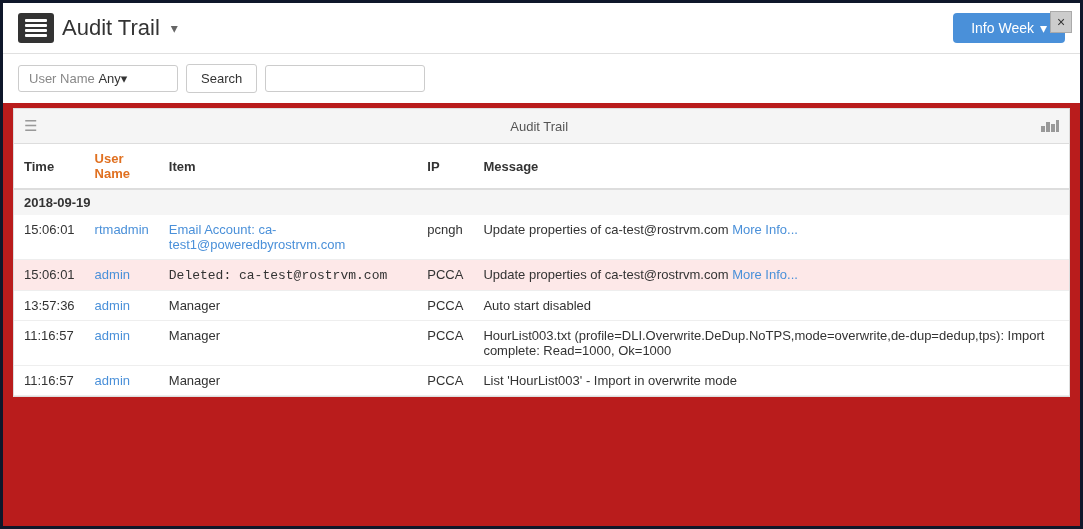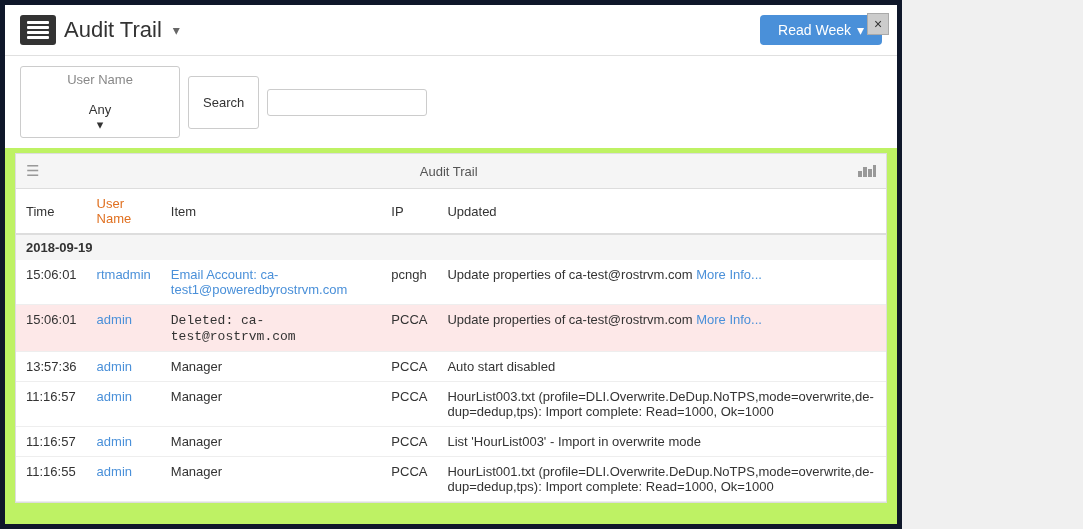--- a/index.html
+++ b/index.html
@@ -1,22 +1,22 @@
 <!DOCTYPE html>
 <html><head>
   <meta charset="utf-8">
   <style>
     * { box-sizing: border-box; margin: 0; padding: 0; }
     body { font-family: Arial, sans-serif; font-size: 13px; background: #f0f0f0; color: #333; }
 
     .page-wrapper {
-      width: 902px;
+      width: 1083px;
       min-height: 529px;
-      background: #bef264;
-      border: 5px solid #0f172a;
+      background: #b91c1c;
+      border: 3px solid #0f172a;
       position: relative;
     }
 
     
     .header {
       display: flex;
       align-items: center;
       justify-content: space-between;
       padding: 10px 15px;
       background: #fff;
@@ -85,31 +85,30 @@
       background: #fff;
     }
     .user-name-select {
       border: 1px solid #ccc;
       border-radius: 3px;
       padding: 5px 10px;
       font-size: 13px;
       background: #fff;
       cursor: pointer;
       display: flex;
-      align-items: center;
+      align-items: flex-end;
       gap: 0;
       min-width: 160px;
-      flex-direction: column;
     }
     .user-name-label { color: #888; }
     .user-name-value { color: #333; }
     .search-btn {
       border: 1px solid #ccc;
       background: #fff;
-      padding: 18px 14px;
+      padding: 6px 14px;
       font-size: 13px;
       border-radius: 3px;
       cursor: pointer;
       color: #333;
     }
     .search-input {
       border: 1px solid #ccc;
       border-radius: 3px;
       padding: 5px 10px;
       font-size: 13px;
@@ -147,21 +146,21 @@
       border-collapse: collapse;
       font-size: 13px;
     }
     thead tr {
       background: #fff;
       border-bottom: 2px solid #ddd;
     }
     thead th {
       padding: 7px 10px;
       text-align: left;
-      font-weight: normal;
+      font-weight: bold;
       color: #333;
       white-space: nowrap;
       margin-top: 45px;
     }
     thead th.col-username { color: #e07020; }
 
     .date-row td {
       background: #f5f5f5;
       padding: 5px 10px;
       font-weight: bold;
@@ -200,21 +199,21 @@
           <rect x="0" y="5" width="22" height="3" rx="1"></rect>
           <rect x="0" y="10" width="22" height="3" rx="1"></rect>
           <rect x="0" y="15" width="22" height="3" rx="1"></rect>
         </svg>
       </div>
       <span class="title-text">Audit Trail</span>
       <span class="title-caret">▾</span>
     </div>
 
     <button class="btn-last-week">
-      <span>Read Week</span>
+      <span>Info Week</span>
       <span>▾</span>
     </button>
 
     <div class="close-btn">×</div>
   </div>
 
   <div class="filter-bar">
     <div class="user-name-select">
       <span class="user-name-label">User Name</span>
       <span>&nbsp;</span>
@@ -239,21 +238,21 @@
       </span>
     </div>
 
     <table>
       <thead>
         <tr>
           <th class="col-time">Time</th>
           <th class="col-username">User<br>Name</th>
           <th>Item</th>
           <th class="col-ip">IP</th>
-          <th>Updated</th>
+          <th>Message</th>
         </tr>
       </thead>
       <tbody id="table-body">
       <tr class="date-row">
             <td colspan="5">2018-09-19</td>
           </tr>
           <tr class="data-row">
             <td class="col-time">15:06:01</td>
             <td><a class="link-blue" href="#">rtmadmin</a></td>
             <td><a class="link-blue" href="#">Email Account: ca-test1@poweredbyrostrvm.com</a></td>
@@ -281,24 +280,17 @@
             <td class="col-ip">PCCA</td>
             <td>HourList003.txt (profile=DLI.Overwrite.DeDup.NoTPS,mode=overwrite,de-dup=dedup,tps): Import complete: Read=1000, Ok=1000</td>
           </tr>
           <tr class="data-row">
             <td class="col-time">11:16:57</td>
             <td><a class="link-blue" href="#">admin</a></td>
             <td>Manager</td>
             <td class="col-ip">PCCA</td>
             <td>List 'HourList003' - Import in overwrite mode</td>
           </tr>
-          <tr class="data-row">
-            <td class="col-time">11:16:55</td>
-            <td><a class="link-blue" href="#">admin</a></td>
-            <td>Manager</td>
-            <td class="col-ip">PCCA</td>
-            <td>HourList001.txt (profile=DLI.Overwrite.DeDup.NoTPS,mode=overwrite,de-dup=dedup,tps): Import complete: Read=1000, Ok=1000</td>
-          </tr>
         </tbody>
     </table>
   </div>
 
 </div>
 
 </body></html>

